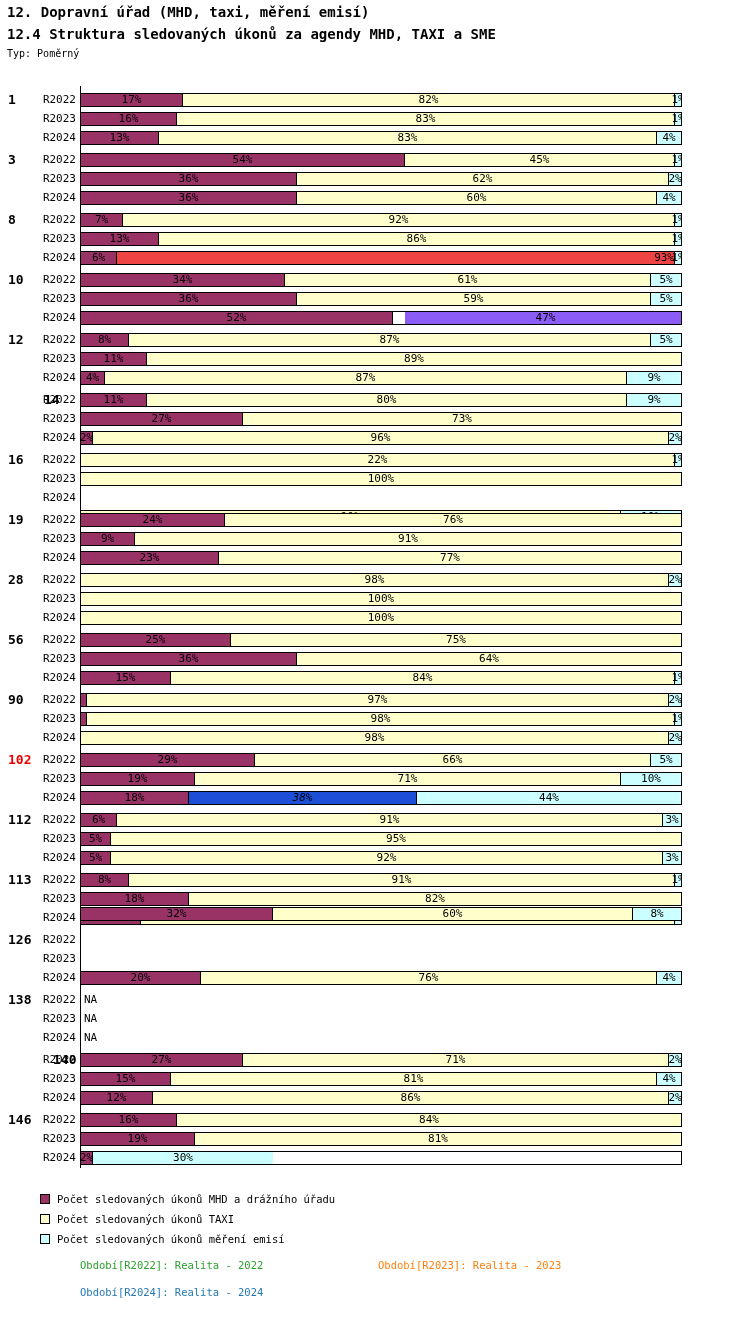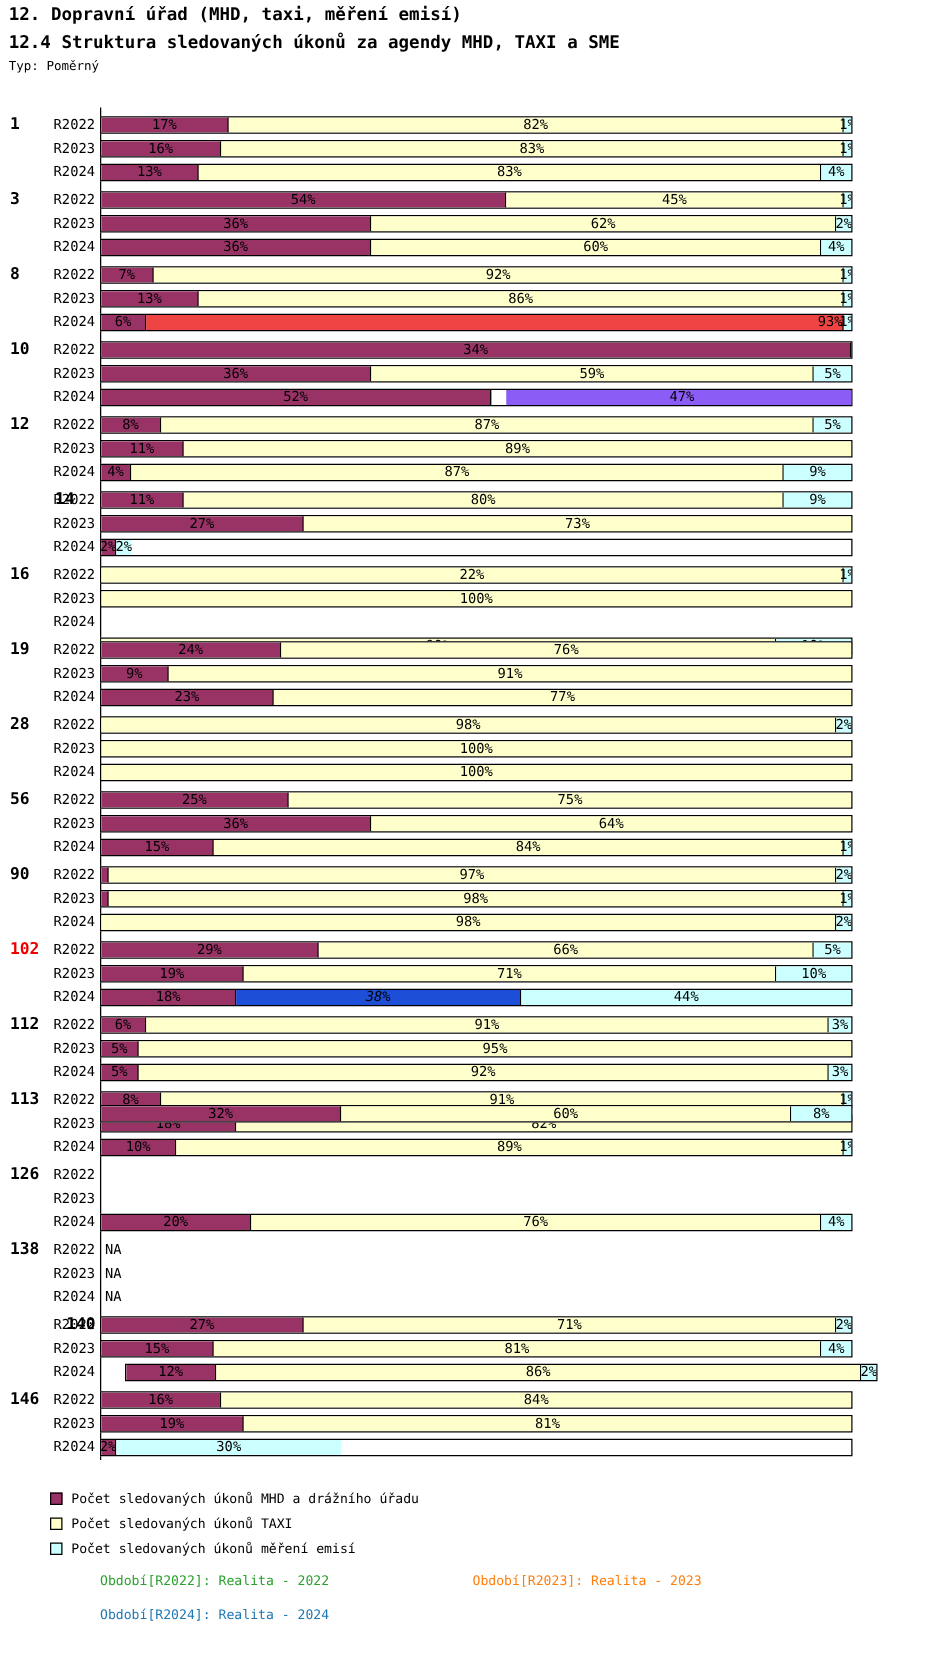--- a/index.html
+++ b/index.html
@@ -175,21 +175,21 @@
         </div>
         <div class="seg" style="flex: 0 0 93%; background: #ef4444; justify-content: flex-end;">
           <span>93%</span>
         </div>
         <div class="seg" style="flex: 0 0 1%; background: rgb(204, 255, 255);">
           <span>1%</span>
         </div>
       </div>
       <div class="group-label abs" style="top: 273px;">10</div>
       <div class="row-label abs" style="top: 273px;">R2022</div>
-      <div class="bar abs" style="top: 273px; flex-direction: column;">
+      <div class="bar abs" style="top: 273px;">
         <div class="seg" style="flex: 0 0 34%; background: rgb(153, 51, 102);">
           <span>34%</span>
         </div>
         <div class="seg" style="flex: 0 0 61%; background: rgb(255, 255, 204);">
           <span>61%</span>
         </div>
         <div class="seg" style="flex: 0 0 5%; background: rgb(204, 255, 255);">
           <span>5%</span>
         </div>
       </div>
@@ -270,20 +270,23 @@
           <span>27%</span>
         </div>
         <div class="seg" style="flex: 0 0 73%; background: rgb(255, 255, 204);">
           <span>73%</span>
         </div>
       </div>
       <div class="row-label abs" style="top: 431px;">R2024</div>
       <div class="bar abs" style="top: 431px;">
         <div class="seg" style="flex: 0 0 2%; background: rgb(153, 51, 102);">
           <span>2%</span>
+        </div>
+        <div class="seg" style="flex: 0 0 96%; background: rgb(255, 255, 204);">
+          <span>96%</span>
         </div>
         <div class="seg" style="flex: 0 0 2%; background: rgb(204, 255, 255);">
           <span>2%</span>
         </div>
       </div>
       <div class="group-label abs" style="top: 453px;">16</div>
       <div class="row-label abs" style="top: 453px;">R2022</div>
       <div class="bar abs" style="top: 453px;">
         <div class="seg" style="flex: 0 0 99%; background: rgb(255, 255, 204);">
           <span>22%</span>
@@ -518,21 +521,21 @@
         </div>
         <div class="seg" style="flex: 0 0 89%; background: rgb(255, 255, 204);">
           <span>89%</span>
         </div>
         <div class="seg" style="flex: 0 0 1%; background: rgb(204, 255, 255);">
           <span>1%</span>
         </div>
       </div>
       <div class="group-label abs" style="top: 933px;">126</div>
       <div class="row-label abs" style="top: 933px;">R2022</div>
-      <div class="bar abs" style="top: 884px;">
+      <div class="bar abs" style="top: 907px;">
         <div class="seg" style="flex: 0 0 32%; background: rgb(153, 51, 102);">
           <span>32%</span>
         </div>
         <div class="seg" style="flex: 0 0 60%; background: rgb(255, 255, 204);">
           <span>60%</span>
         </div>
         <div class="seg" style="flex: 0 0 8%; background: rgb(204, 255, 255);">
           <span>8%</span>
         </div>
       </div>
@@ -575,21 +578,21 @@
           <span>15%</span>
         </div>
         <div class="seg" style="flex: 0 0 81%; background: rgb(255, 255, 204);">
           <span>81%</span>
         </div>
         <div class="seg" style="flex: 0 0 4%; background: rgb(204, 255, 255);">
           <span>4%</span>
         </div>
       </div>
       <div class="row-label abs" style="top: 1091px;">R2024</div>
-      <div class="bar abs" style="top: 1091px; margin-left: 20px;">
+      <div class="bar abs" style="top: 1091px;">
         <div class="seg" style="flex: 0 0 12%; background: rgb(153, 51, 102);">
           <span>12%</span>
         </div>
         <div class="seg" style="flex: 0 0 86%; background: rgb(255, 255, 204);">
           <span>86%</span>
         </div>
         <div class="seg" style="flex: 0 0 2%; background: rgb(204, 255, 255);">
           <span>2%</span>
         </div>
       </div>

